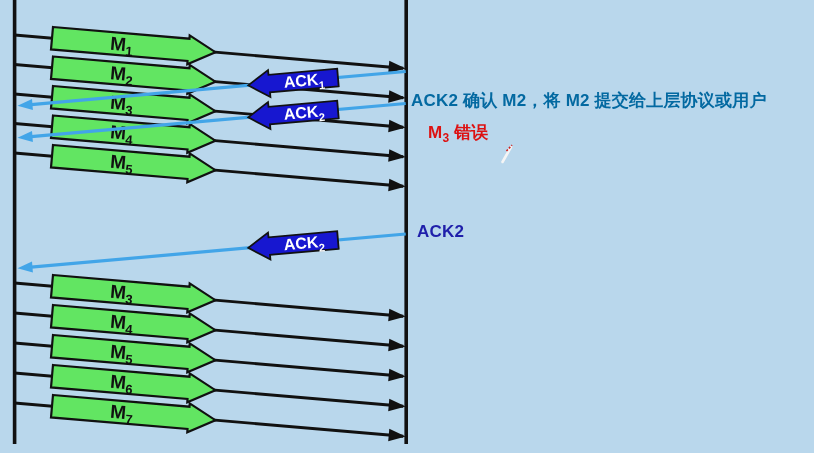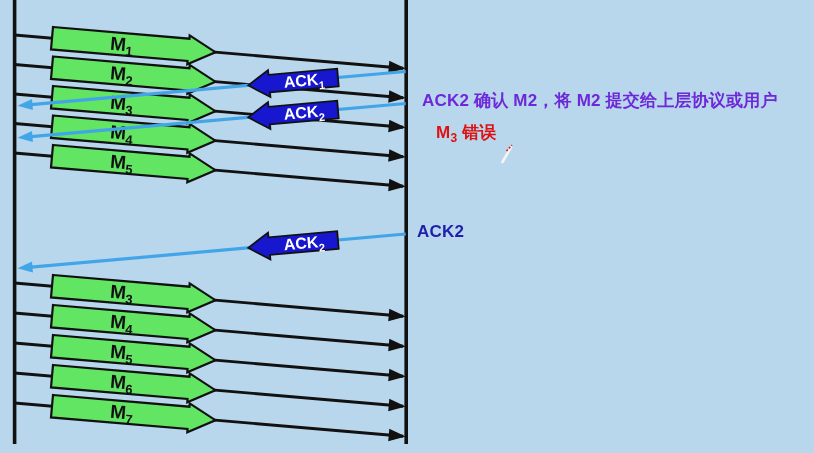--- a/index.html
+++ b/index.html
@@ -79,20 +79,20 @@
       <line x1="405.7" y1="234" x2="25.46895416383245" y2="267.595890963886" stroke="#42a5e8" stroke-width="3.2"></line>
       <polygon points="17.5,268.3 32.0,261.5 32.9,272.5" fill="#42a5e8"></polygon>
       <polygon points="338.7,248.8 270.0,254.8 270.4,259.5 248.3,247.9 268.0,232.6 268.5,237.3 337.2,231.2" fill="#1717d0" stroke="#111111" stroke-width="1.8"></polygon>
       <text transform="translate(304.1,243.0) rotate(-5.05)" text-anchor="middle" fill="#ffffff" font-weight="bold"><tspan font-size="16" dy="5.44">ACK</tspan><tspan font-size="11" dy="4.5">2</tspan></text>
       <g>
         <line x1="511" y1="147" x2="502.5" y2="162" stroke="#f5f5f5" stroke-width="2.6" stroke-linecap="round"></line>
         <line x1="506.5" y1="151" x2="512" y2="145" stroke="#cc2222" stroke-width="1.6" stroke-dasharray="2,1.6"></line>
       </g>
     </svg>
 
-  <div class="note" style="left: 422px; top: 90px; color: #6d28d9;">ACK2 确认 M2，将 M2 提交给上层协议或用户</div>
+  <div class="note" style="left: 411px; top: 90px; color: #0369a1;">ACK2 确认 M2，将 M2 提交给上层协议或用户</div>
 
-  <div class="note" style="left: 428px; top: 122px; color: rgb(221, 17, 17); margin-left: 8px;"><span>M</span><sub>3</sub><span> 错误</span></div>
+  <div class="note" style="left: 428px; top: 122px; color: rgb(221, 17, 17);"><span>M</span><sub>3</sub><span> 错误</span></div>
 
 
 
   <div class="note" style="left: 417px; top: 221px; color: rgb(31, 31, 170);">ACK2</div>
 </div>
 
 </body></html>

